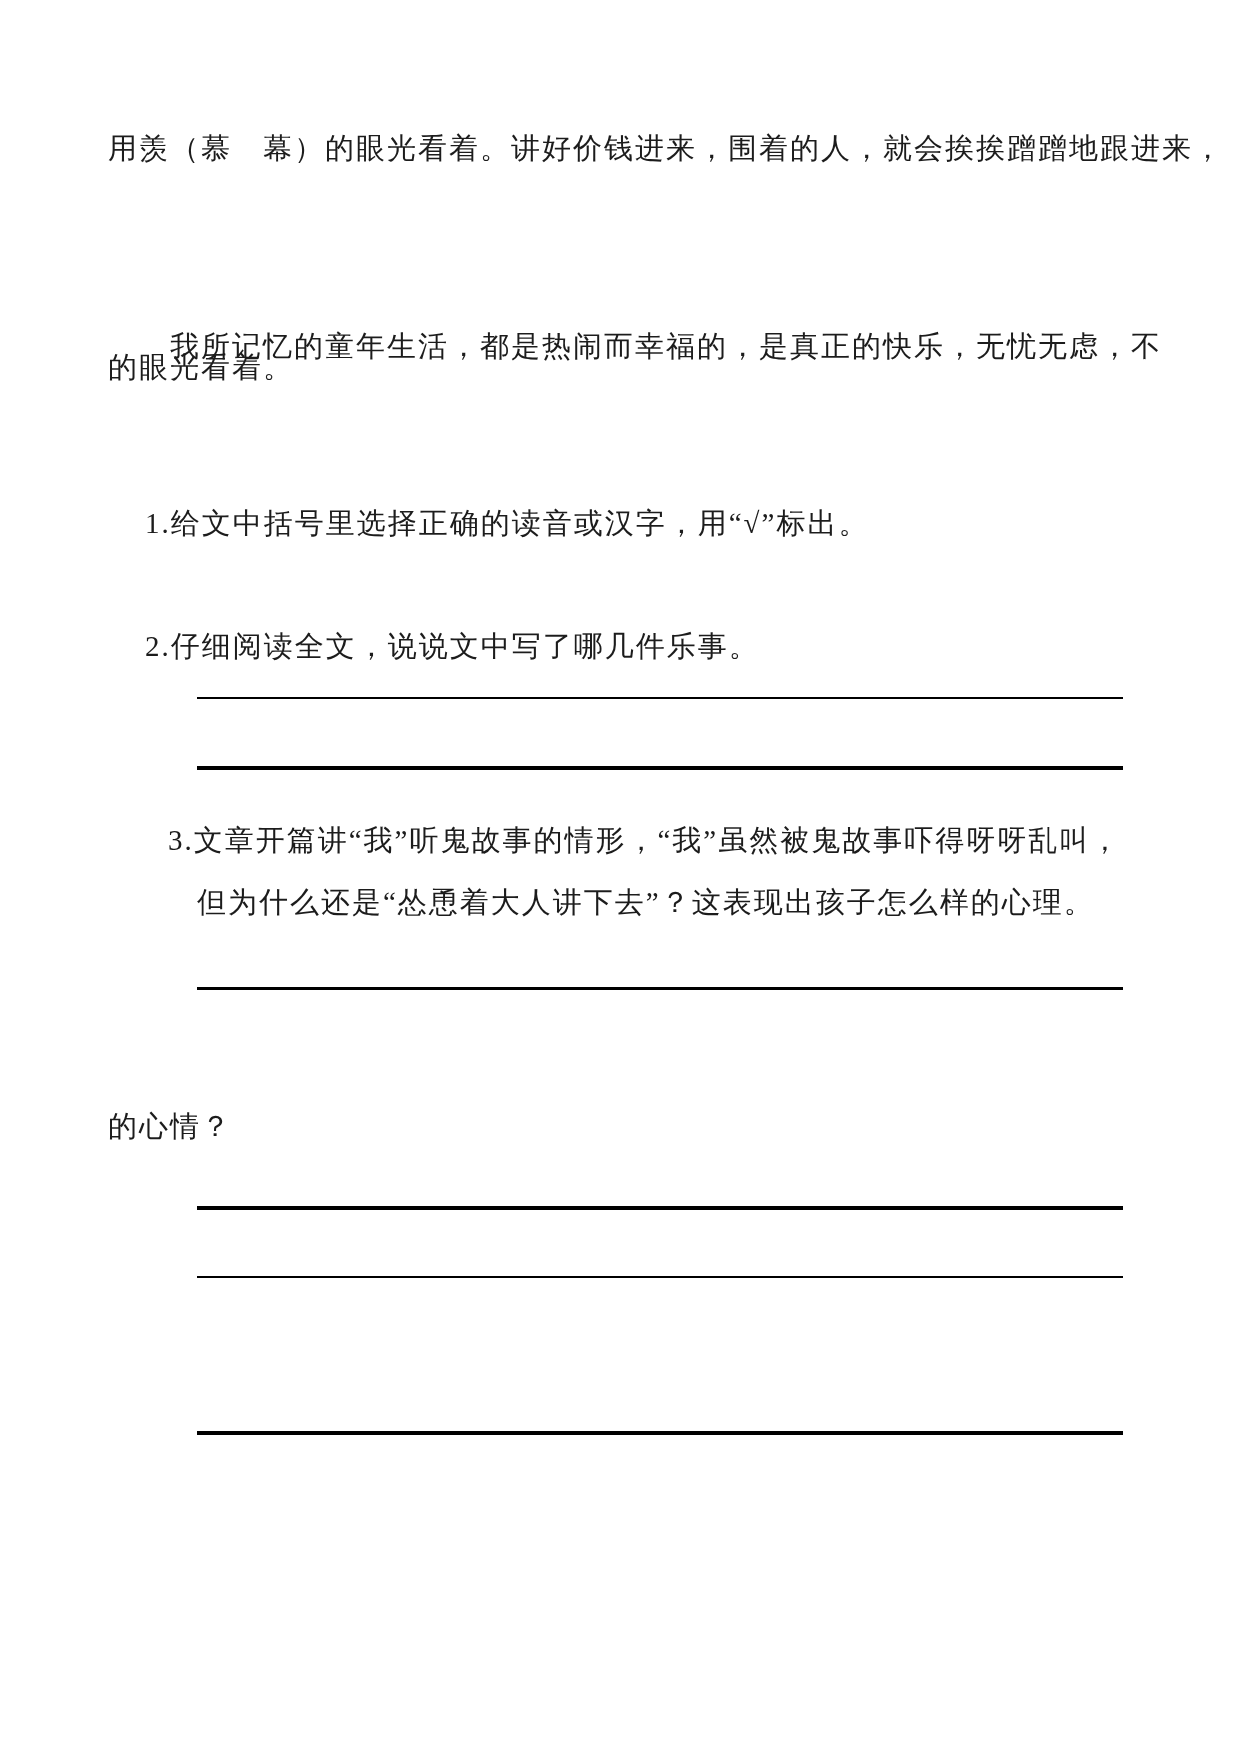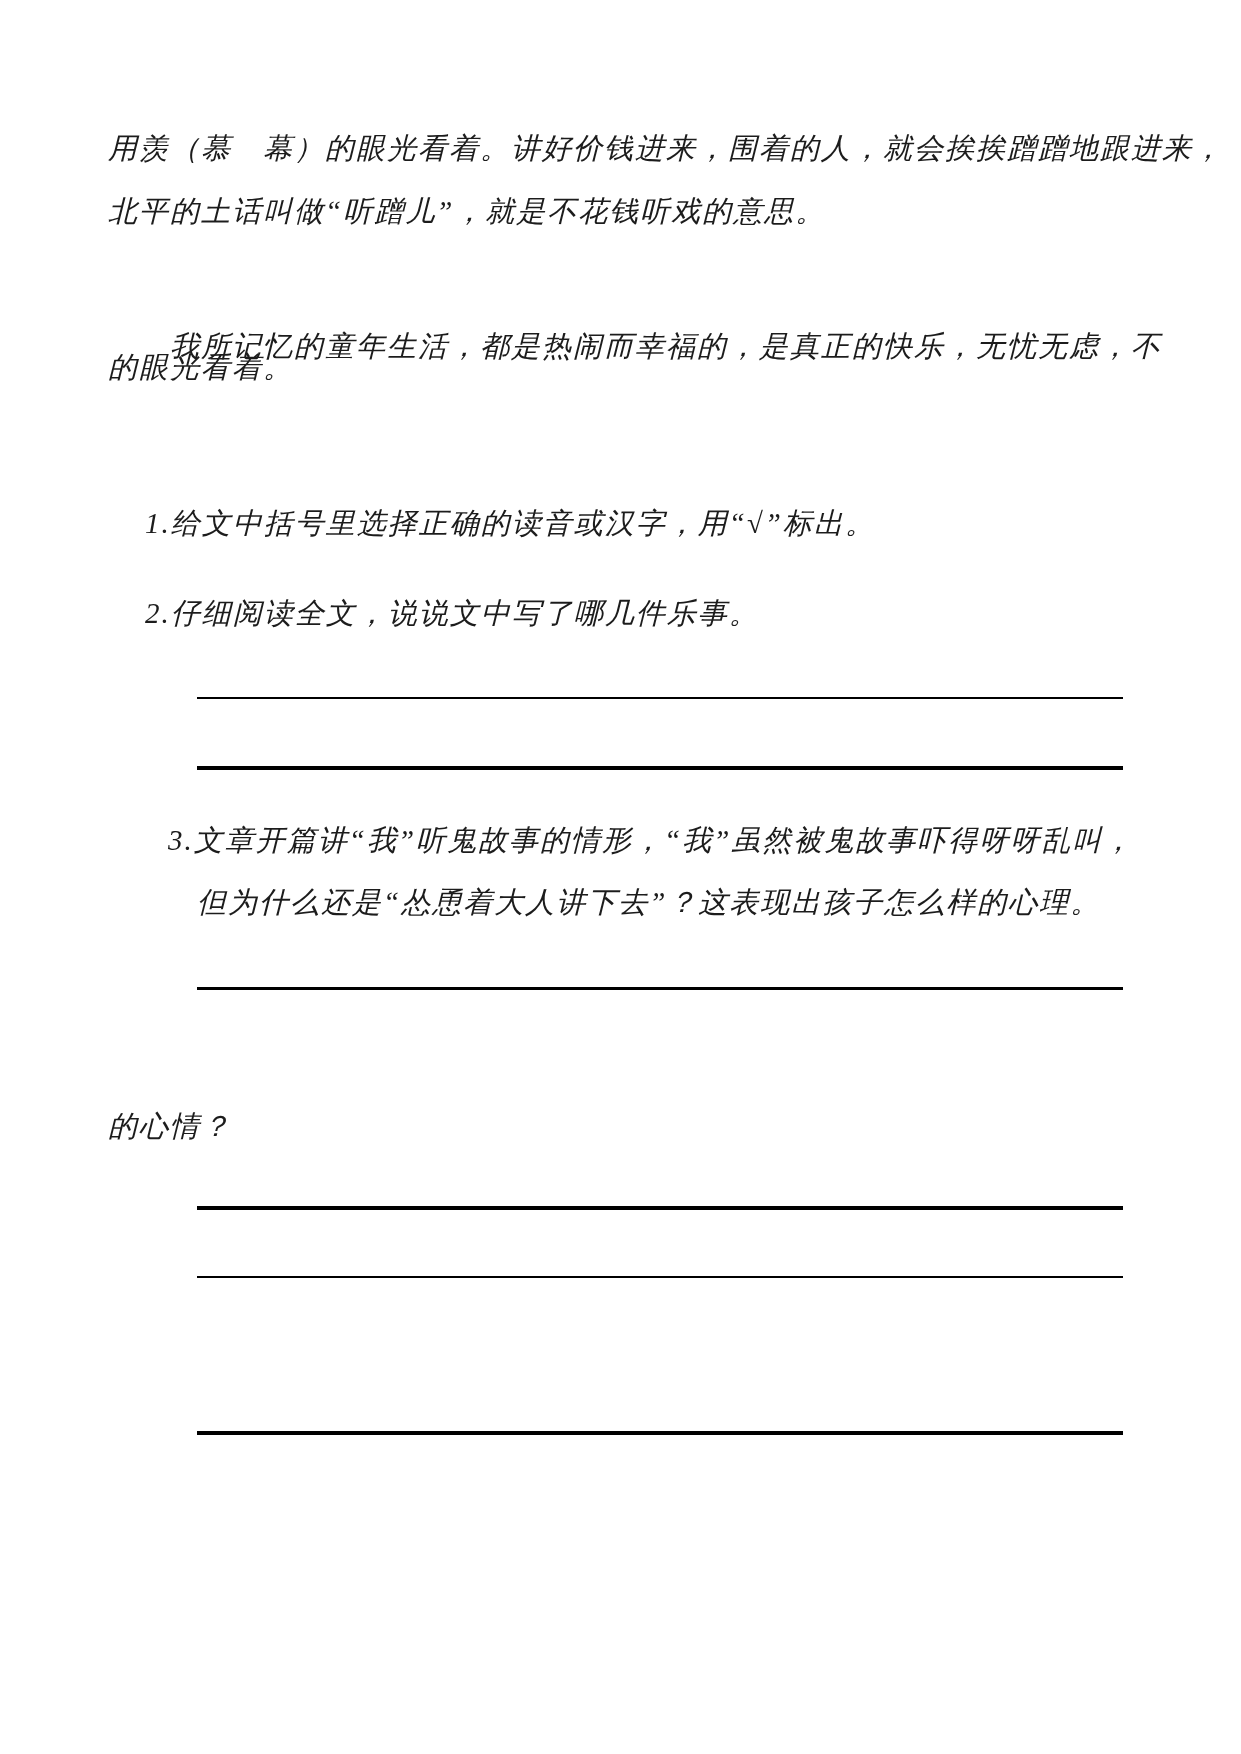--- a/index.html
+++ b/index.html
@@ -16,48 +16,46 @@
     font-family: "Liberation Serif", "DejaVu Serif", serif;
   }
   .line {
     position: absolute;
     font-size: 29px;
     line-height: 1.15;
     letter-spacing: 2px;
     white-space: nowrap;
     color: #1c1c1c;
     font-family: "Liberation Serif", "DejaVu Serif", serif;
-    font-style: italic;
   }
   .rule {
     position: absolute;
     left: 197px;
     width: 926px;
     background: #000000;
   }
   .rule.thin  { height: 2px; }
   .rule.mid   { height: 3px; }
   .rule.thick { height: 4px; }
 </style>
 </head>
 <body>
 
 <div class="page">
 
   <div class="line" style="top:132px; left:108px;">用羡（慕　幕）的眼光看着。讲好价钱进来，围着的人，就会挨挨蹭蹭地跟进来，</div>
 
-  <div class="line" style="top:195px; left:108px;">北平的土话叫做“听蹭儿”，就是不花钱听戏的意思。</div>
 
   <div class="line" style="top:288px; left:170px;margin-top:42px;">我所记忆的童年生活，都是热闹而幸福的，是真正的快乐，无忧无虑，不</div>
 
   <div class="line" style="top:351px; left:108px;">的眼光看着。</div>
 
   <div class="line" style="top:507px; left:145px;">1.给文中括号里选择正确的读音或汉字，用“√”标出。</div>
 
-  <div class="line" style="top:597px; left:145px;">2.仔细阅读全文，说说文中写了哪几件乐事。</div>
+  <div class="line" style="top:630px; left:145px;">2.仔细阅读全文，说说文中写了哪几件乐事。</div>
 
   <div class="rule thin" style="top:697px;"></div>
   <div class="rule thick" style="top:766px;"></div>
 
   <div class="line" style="top:824px; left:145px;margin-left:23px;">3.文章开篇讲“我”听鬼故事的情形，“我”虽然被鬼故事吓得呀呀乱叫，</div>
 
   <div class="line" style="top:886px; left:197px;">但为什么还是“怂恿着大人讲下去”？这表现出孩子怎么样的心理。</div>
 
   <div class="rule mid" style="top:987px;"></div>
 

